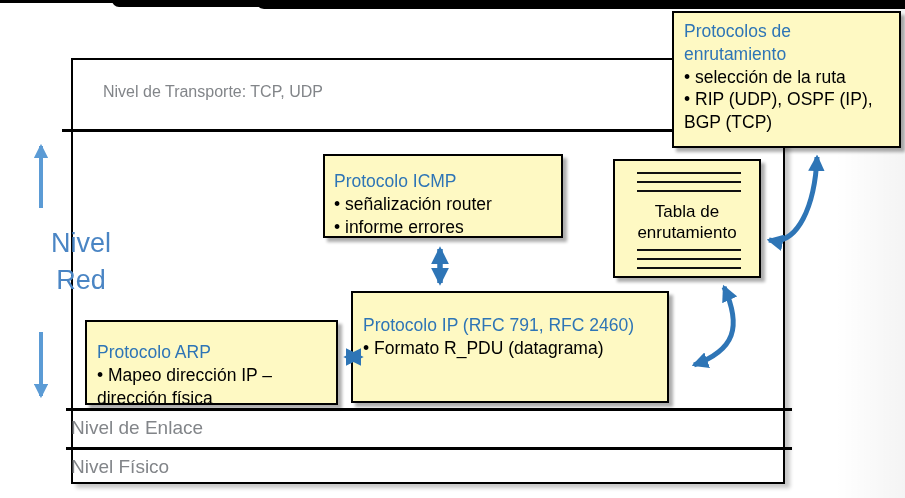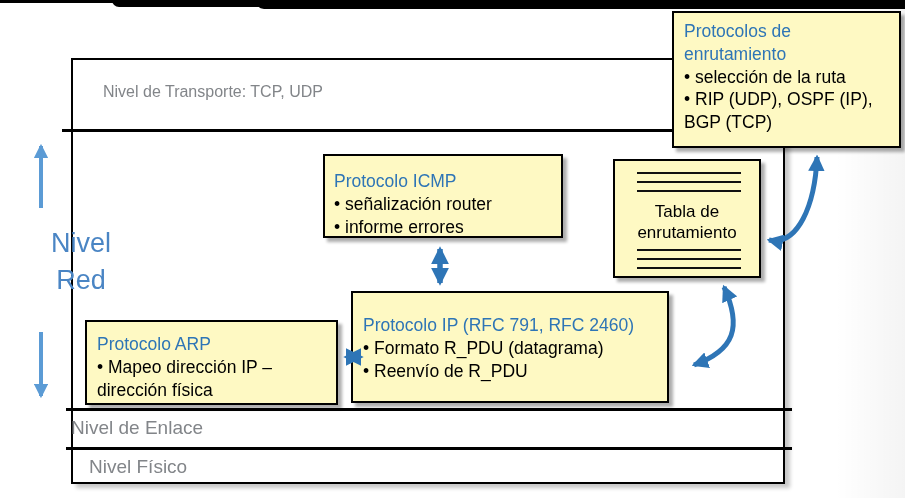--- a/index.html
+++ b/index.html
@@ -23,31 +23,31 @@
     box-shadow:5px 4px 4px rgba(0,0,0,0.22);z-index:1;}
   .hline{position:absolute;height:2.5px;background:#000;z-index:2;}
   .hline.transport-sep{left:62px;top:129px;width:726px;}
   .hline.link-sep{left:66px;top:408px;width:726px;}
   .hline.phys-sep{left:66px;top:447px;width:726px;}
 
   .gray-label{position:absolute;color:#828589;font-size:16px;z-index:3;white-space:nowrap;}
   .transport-label{left:103px;top:83px;}
   .centered-row{left:71px;width:714px;text-align:left;font-size:19px;}
   .link-label{top:417px;}
-  .phys-label{top:456px;padding-left:18px;}
+  .phys-label{top:456px;}
 
   
   .pbox{position:absolute;background:#fef9c3;border:2.5px solid #000;box-sizing:border-box;
     box-shadow:4px 4px 3px rgba(0,0,0,0.32);z-index:10;
     font-size:17.5px;line-height:1.3;color:#000;overflow:hidden;}
   .pbox .title{color:#2E75B6;}
   .icmp-box{left:323px;top:154px;width:240px;height:84px;padding:14px 9px;}
   .routing-box{left:672px;top:11px;width:229px;height:137px;padding:7px 10px;}
   .ip-box{left:351px;top:291px;width:318px;height:112px;padding:21px 10px;}
-  .arp-box{left:85px;top:320px;width:253px;height:85px;padding:11px 10px;}
+  .arp-box{left:85px;top:320px;width:253px;height:85px;padding:19px 10px;}
 
   
   .table-box{left:613px;top:159px;width:148px;height:119px;padding:0;}
   .table-box .rule{position:absolute;left:22px;width:104px;height:2px;background:#111;}
   .table-box .tlabel{position:absolute;left:0;top:40px;width:100%;
     text-align:center;font-size:17px;line-height:1.25;color:#000;}
 
   .side-label{position:absolute;left:0;top:225px;width:74px;z-index:3;
     text-align:center;color:#4A85C4;font-size:27px;line-height:37px;margin-left:44px;}
 
@@ -94,21 +94,20 @@
   <div class="rule" style="top:29px"></div>
   <div class="tlabel">Tabla de enrutamiento</div>
   <div class="rule" style="top:88px"></div>
   <div class="rule" style="top:97px"></div>
   <div class="rule" style="top:106px"></div>
 </div>
 
 <div class="pbox ip-box">
   <div class="title">Protocolo IP (RFC 791, RFC 2460)</div>
   <div>• Formato R_PDU (datagrama)</div>
-  <div>• Reenvío de R_PDU</div>
 </div>
 
 <div class="pbox arp-box">
   <div class="title">Protocolo ARP</div>
   <div>• Mapeo dirección IP – dirección física</div>
 </div>
 
 <svg class="arrows" width="905" height="498" viewBox="0 0 905 498">
   <defs>
     <marker id="headSteel" viewBox="0 0 10 10" refX="8.5" refY="5" markerWidth="3.3" markerHeight="3.3" orient="auto-start-reverse">

